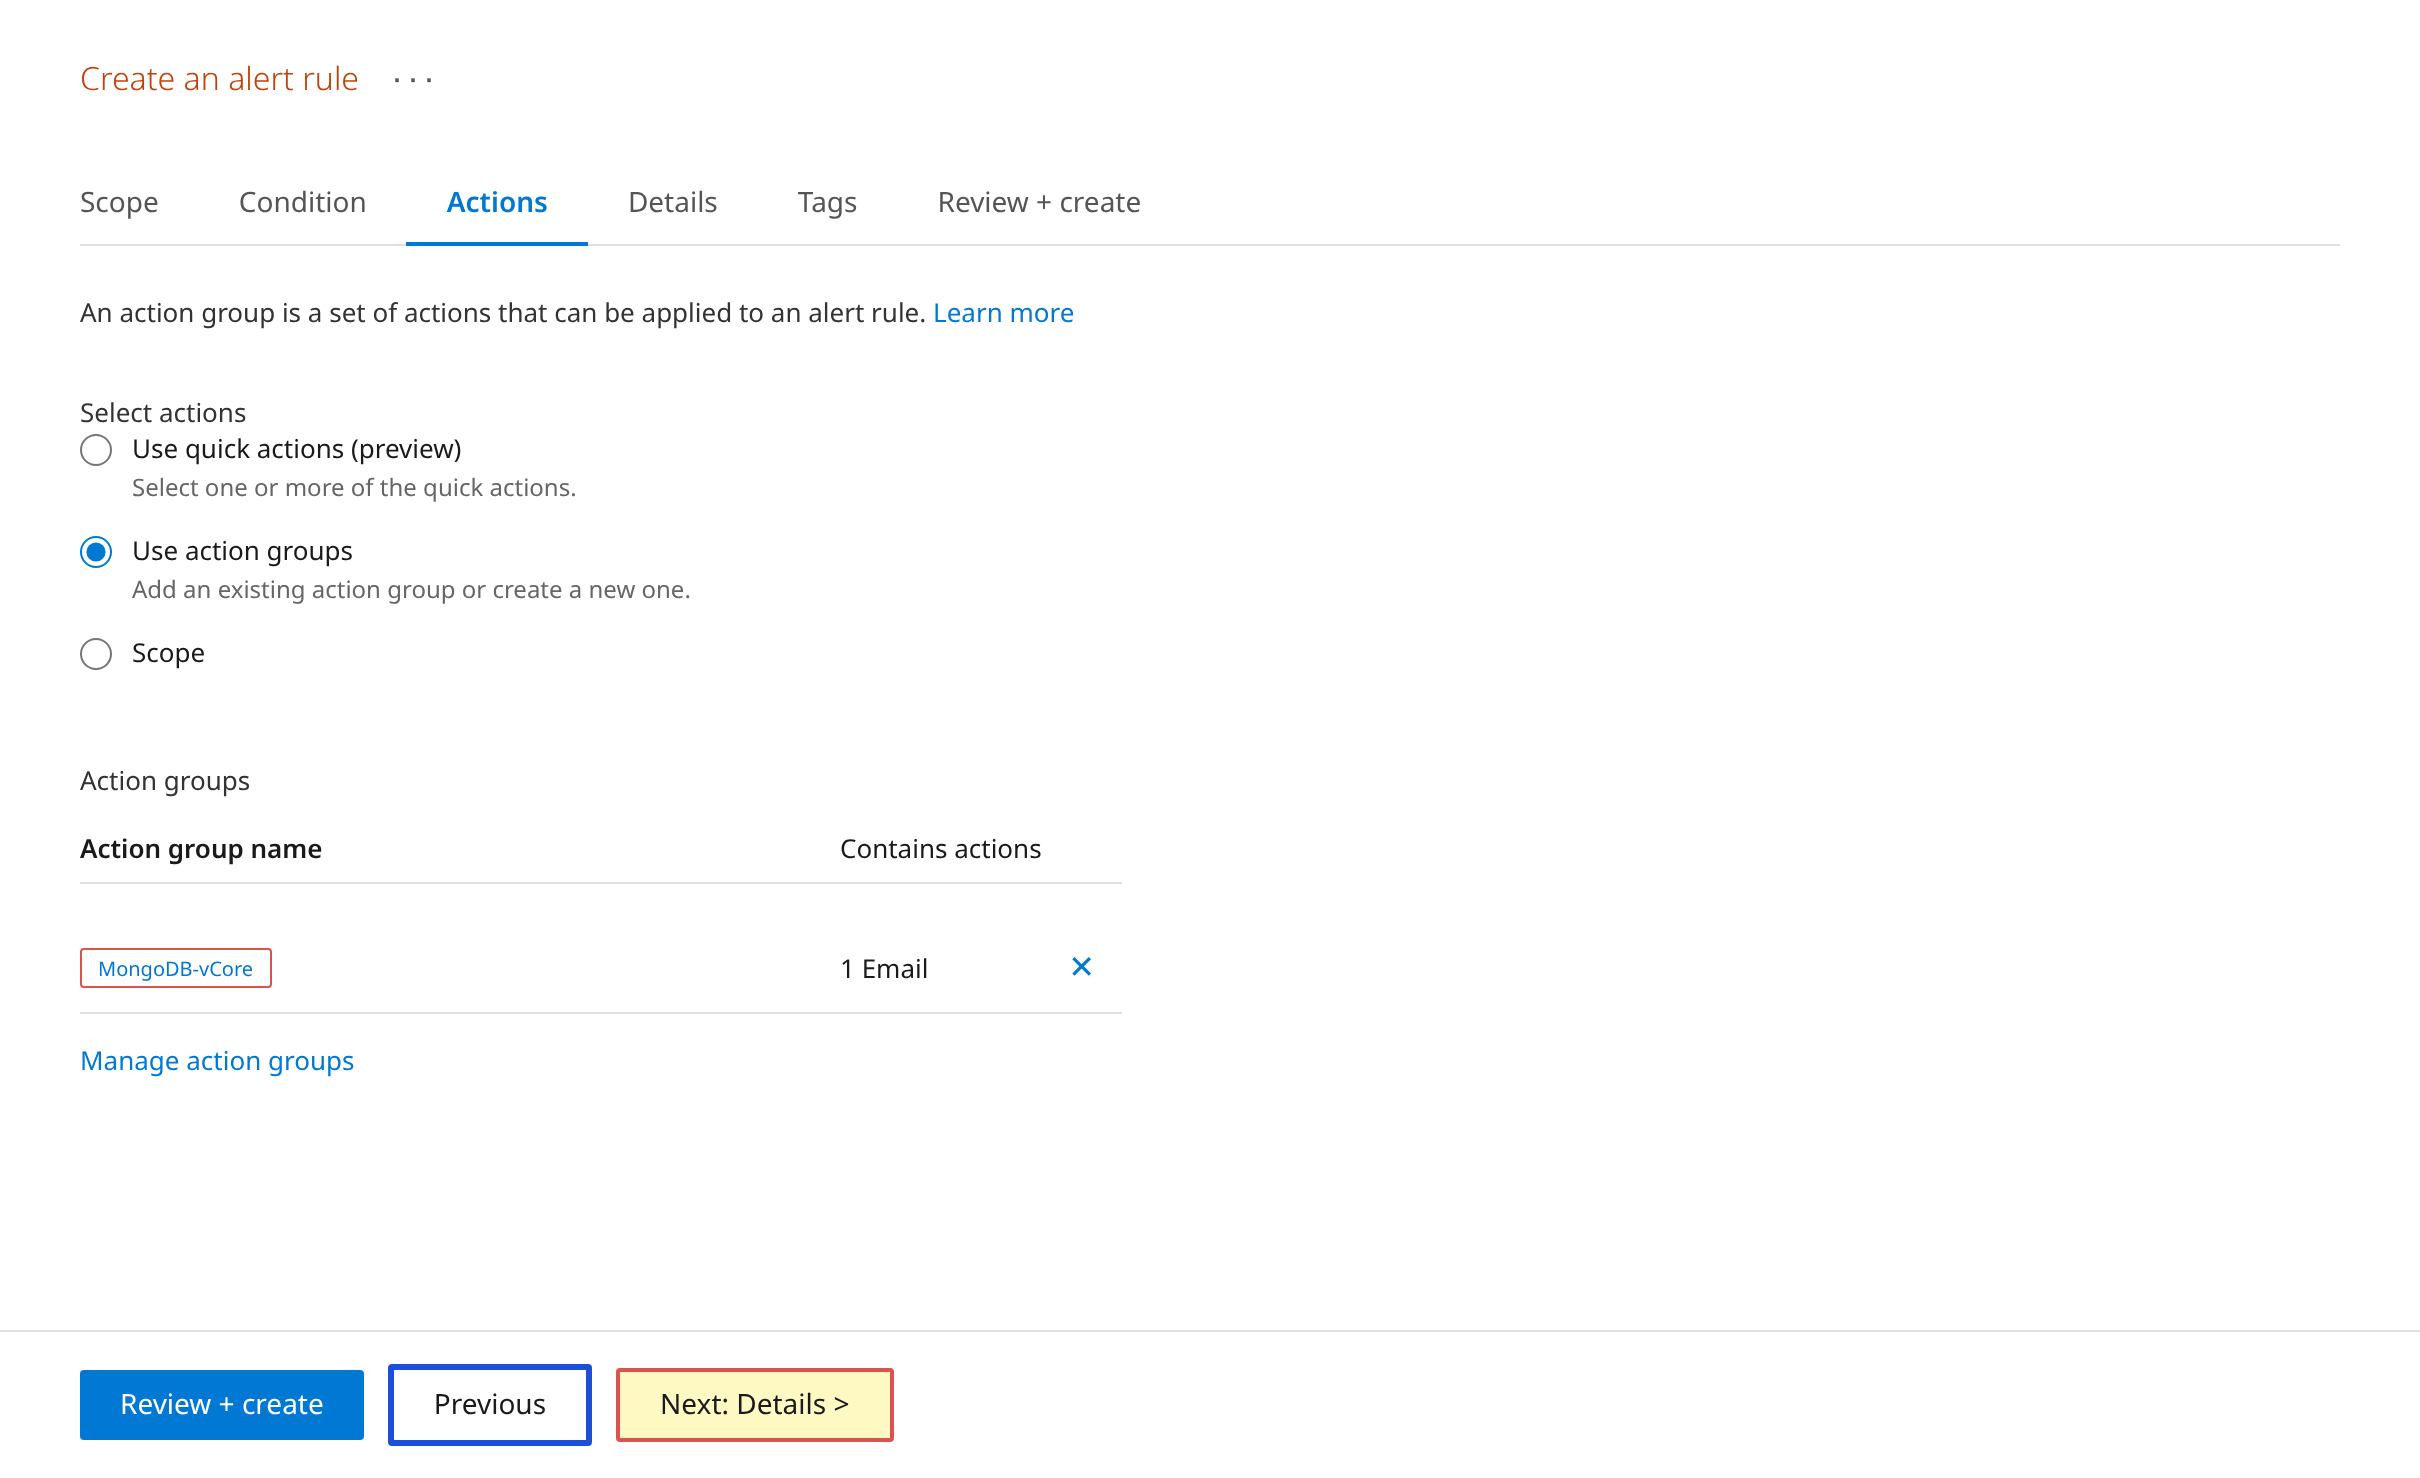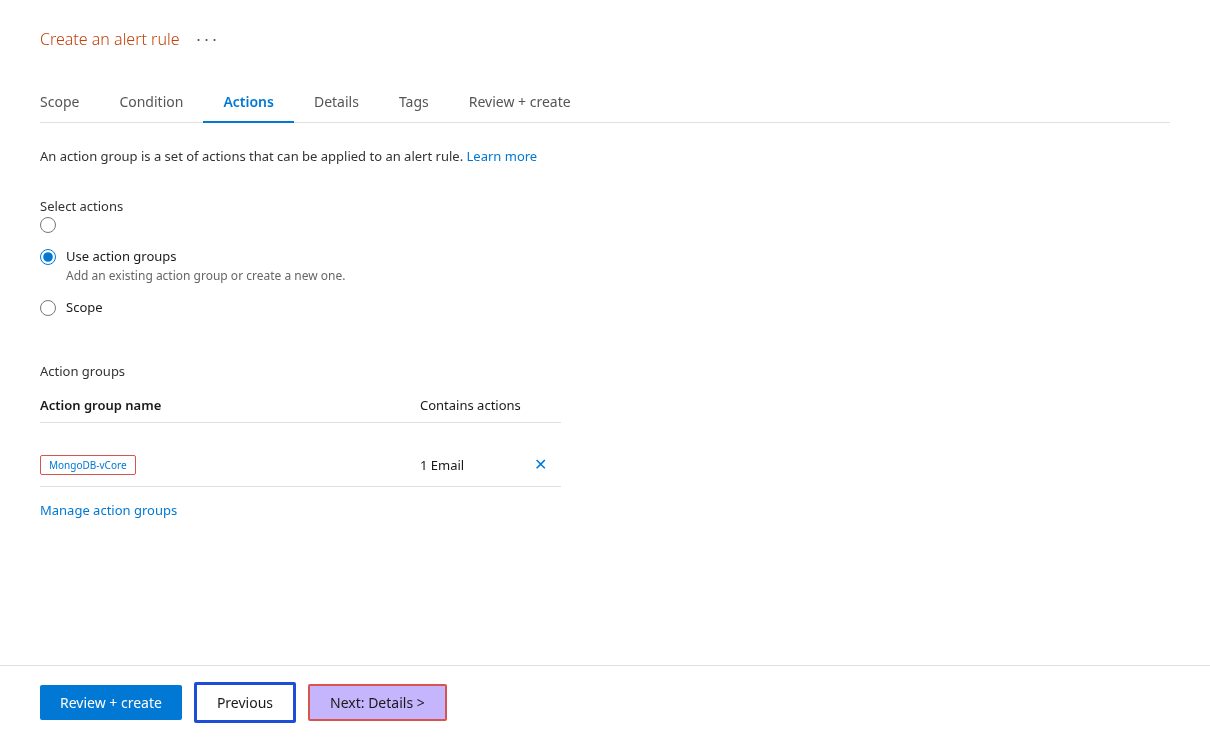--- a/index.html
+++ b/index.html
@@ -239,21 +239,21 @@
       color: #1a1a1a;
       border: 3px solid #1d4ed8;
       padding: 8px 20px;
       font-size: 14px;
       cursor: pointer;
       border-radius: 2px;
       font-family: inherit;
     }
 
     .btn-next {
-      background: #c4b5fd;
+      background: #fef9c3;
       color: #1a1a1a;
       border: 2px solid #d9534f;
       padding: 7px 20px;
       font-size: 14px;
       cursor: pointer;
       border-radius: 2px;
       font-family: inherit;
     }
   </style>
 </head>
@@ -279,20 +279,24 @@
     <span>An action group is a set of actions that can be applied to an alert rule.</span>
     <a href="#">Learn more</a>
   </div>
 
   <div class="form-row">
     <div class="form-label">Select actions</div>
     <div class="form-controls">
 
       <div class="radio-option">
         <input type="radio" name="action-type" id="quick-actions" style="">
+        <div class="radio-text">
+          <div class="radio-title">Use quick actions (preview)</div>
+          <div class="radio-desc">Select one or more of the quick actions.</div>
+        </div>
       </div>
 
       <div class="radio-option">
         <input type="radio" name="action-type" id="action-groups" checked="" style="">
         <div class="radio-text">
           <div class="radio-title">Use action groups</div>
           <div class="radio-desc">Add an existing action group or create a new one.</div>
         </div>
       </div>
 

